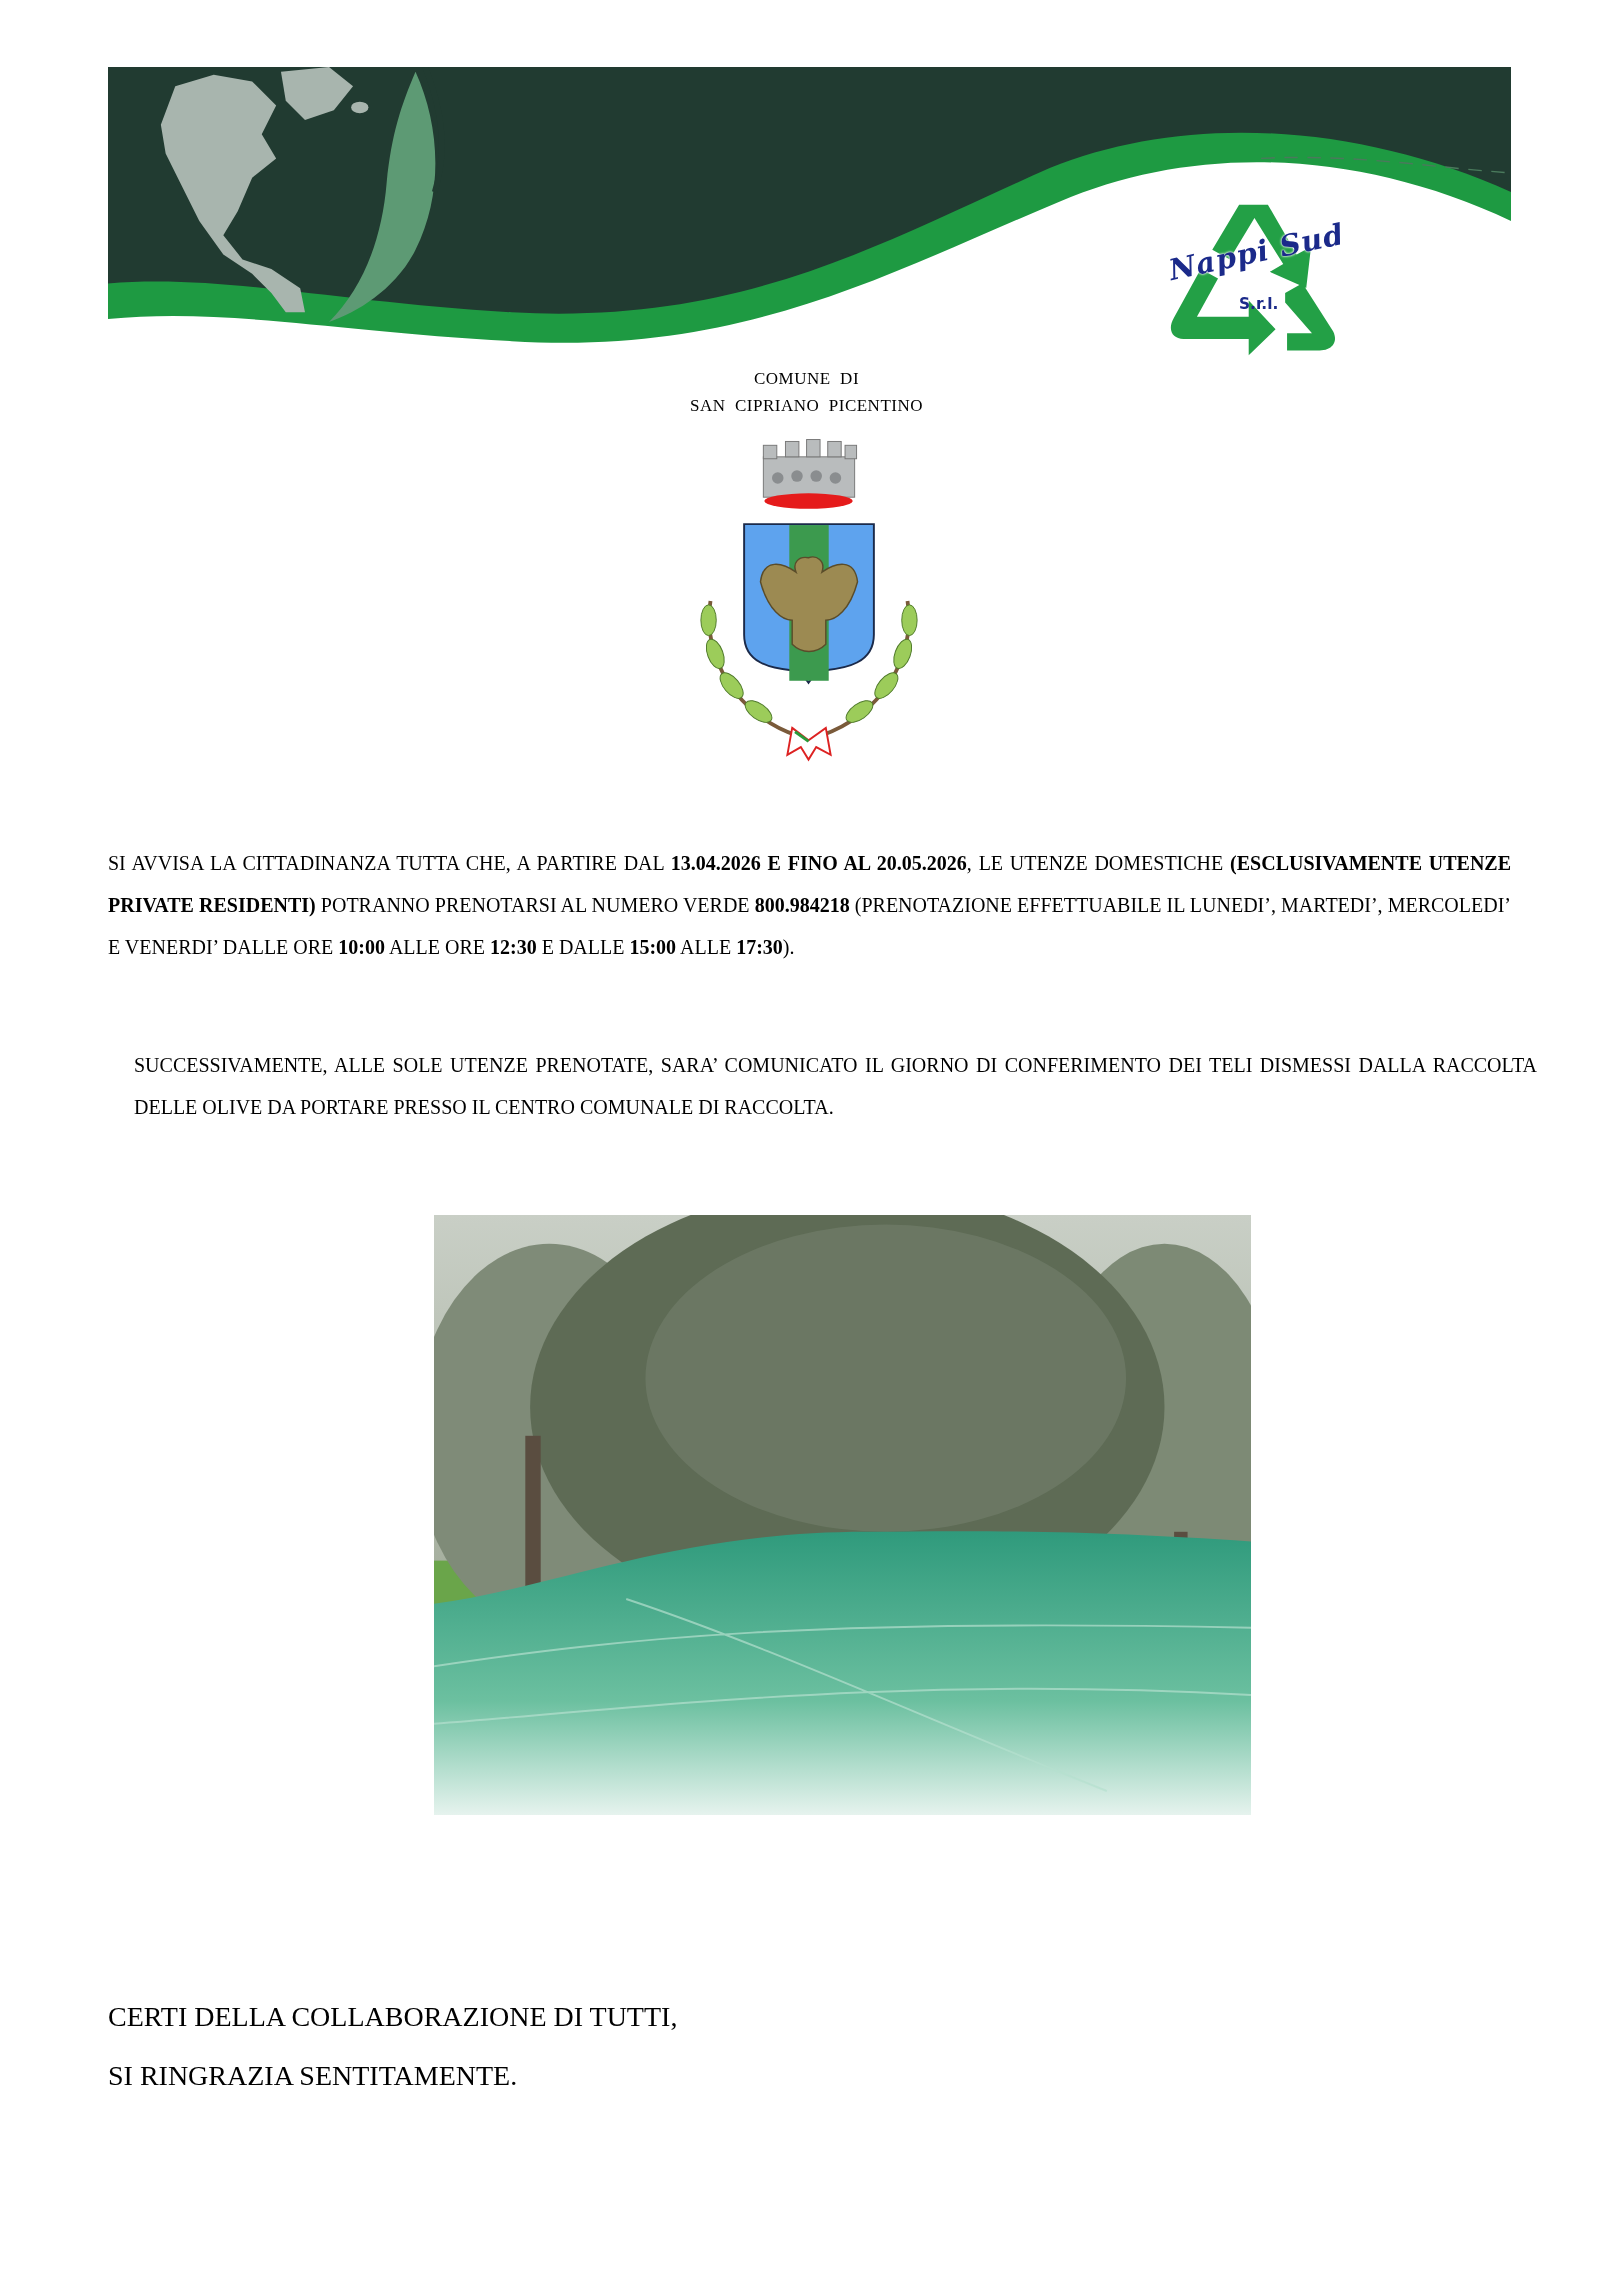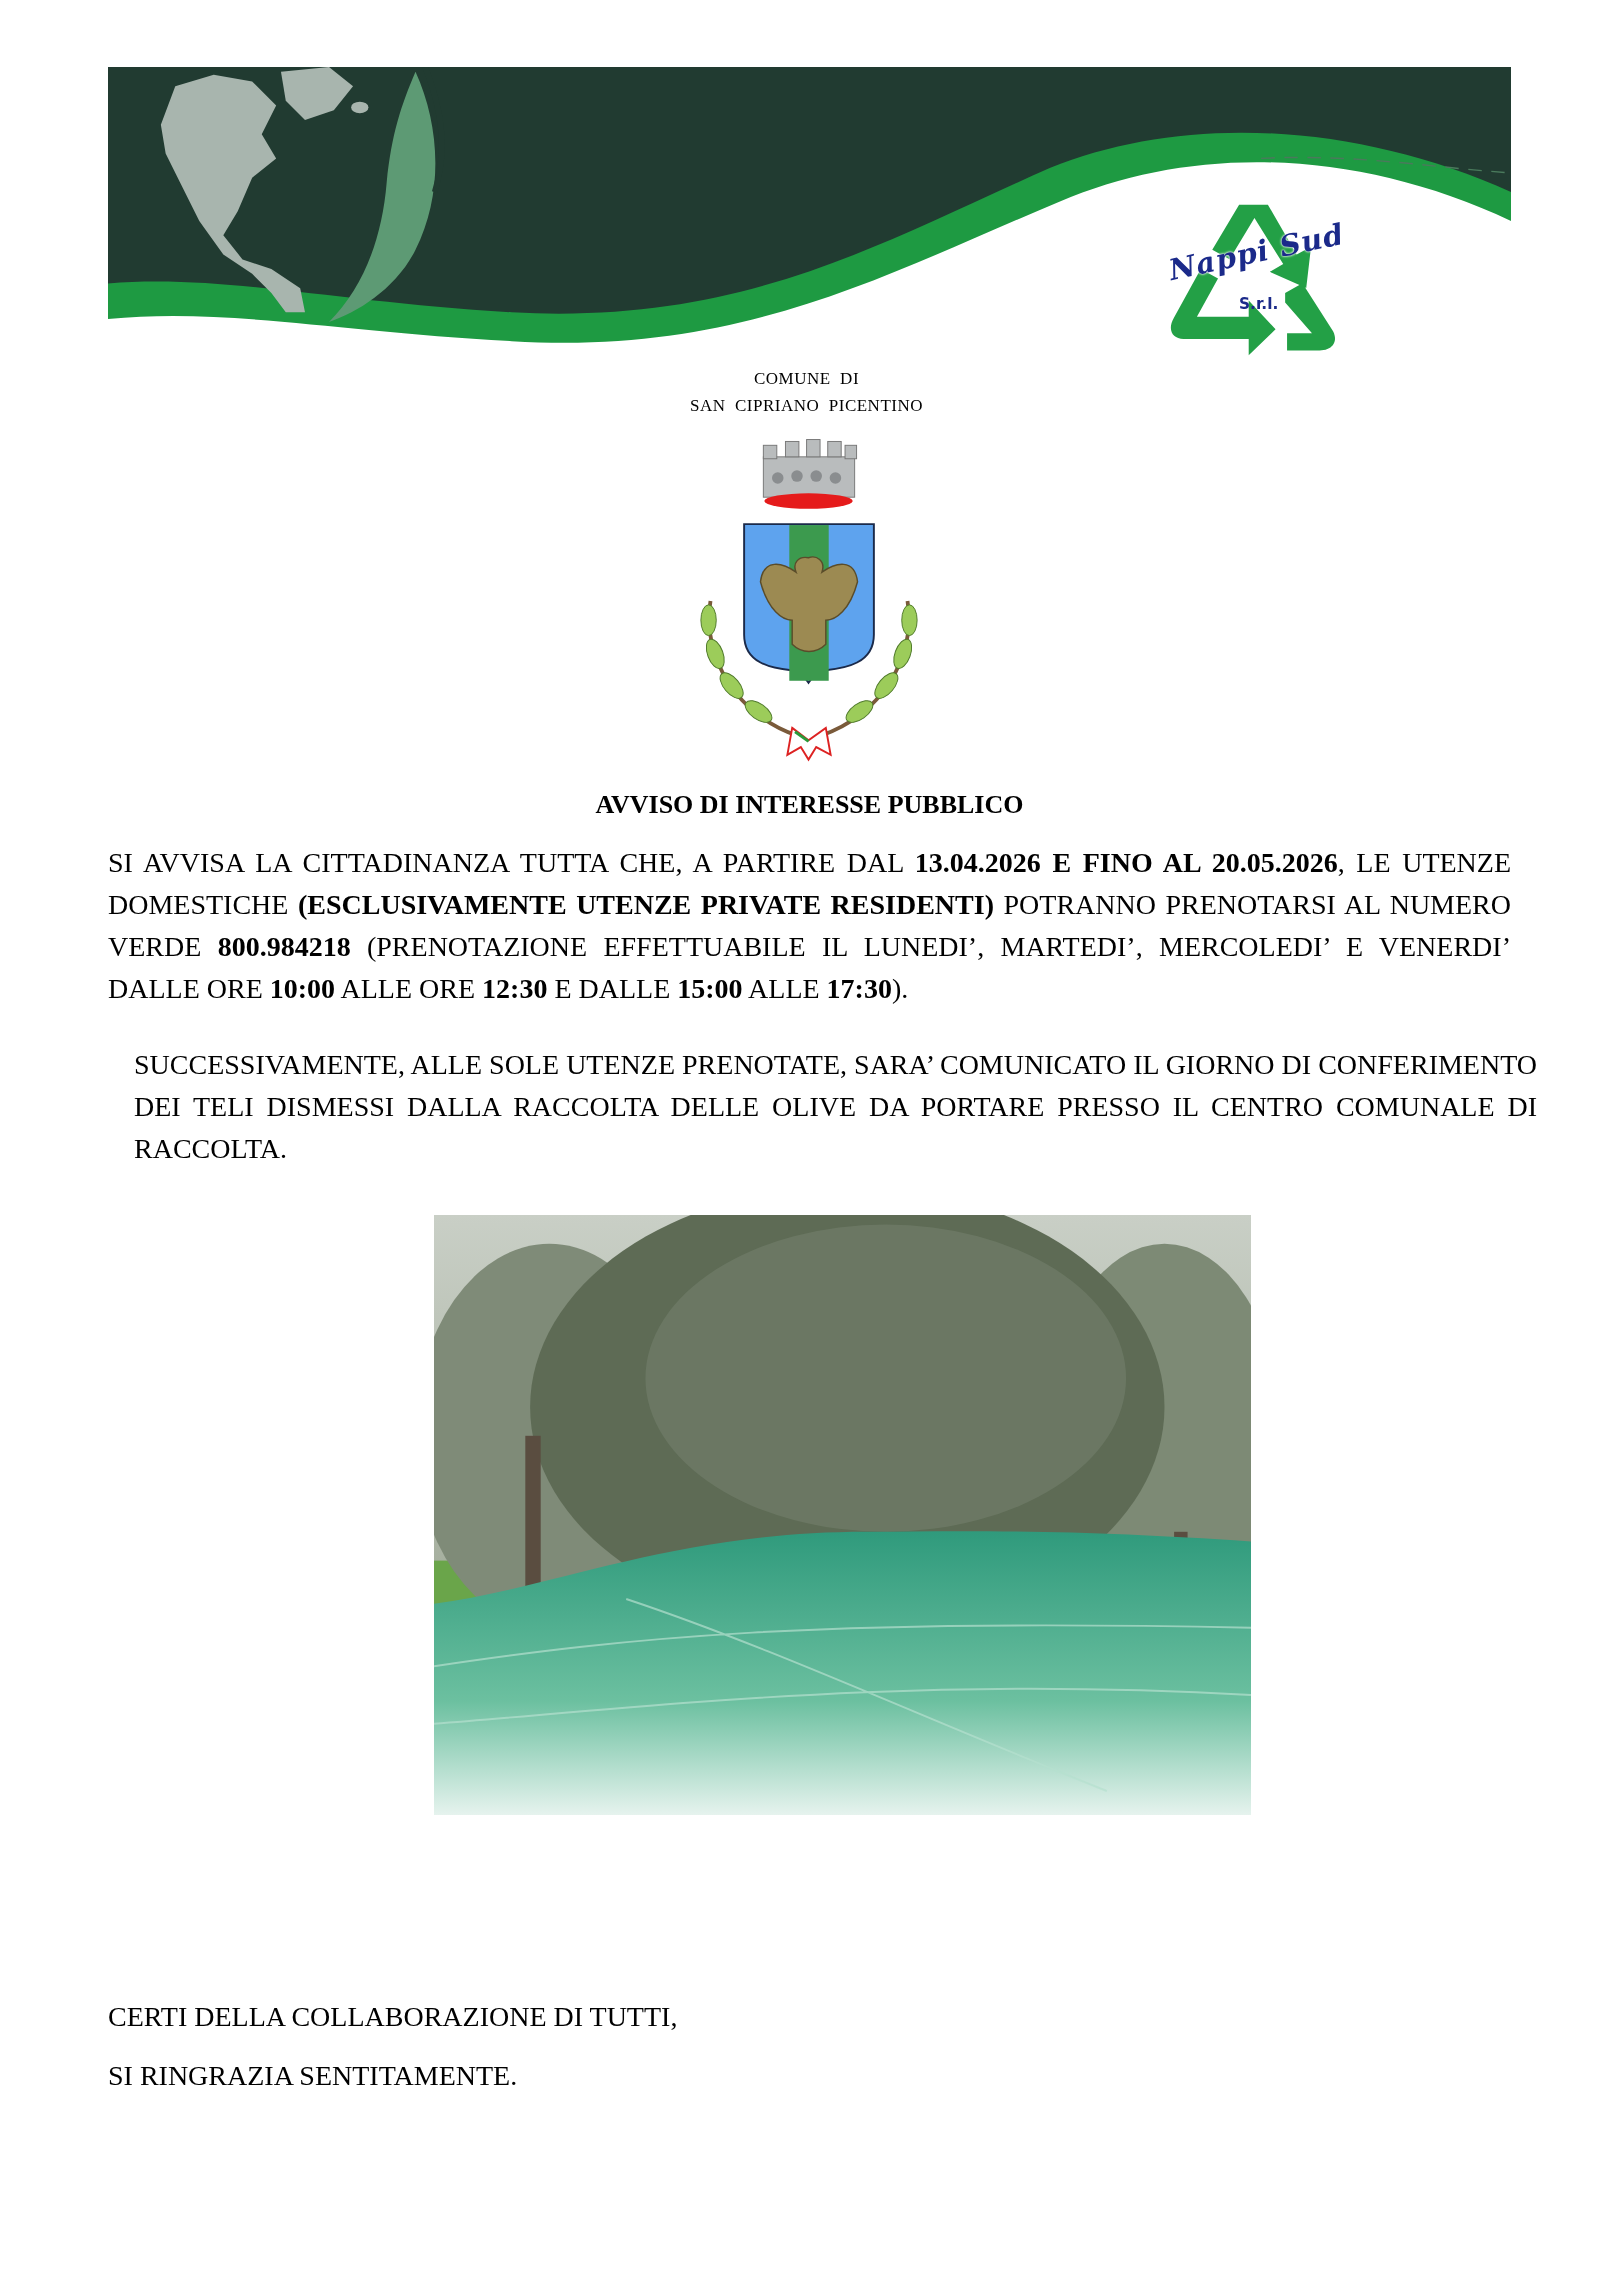--- a/index.html
+++ b/index.html
@@ -21,21 +21,21 @@
 
   
   .comune { position: absolute; left: 653px; top: 365px; width: 307px; text-align: center;
       font-size: 17px; line-height: 27px; letter-spacing: 0.5px; }
   .stemma { position: absolute; left: 672px; top: 428px; width: 274px; height: 346px; }
   .stemma svg { width: 100%; height: 100%; }
 
   
   .title { position: absolute; left: 108px; top: 790px; width: 1403px; text-align: center;
       font-weight: bold; font-size: 26px; }
-  .para { position: absolute; left: 108px; width: 1403px; font-size: 28px; line-height: 42px;
+  .para { position: absolute; left: 108px; width: 1403px; font-size: 20px; line-height: 42px;
       text-align: justify; text-transform: uppercase; }
   .para b { font-weight: bold; }
   .p1 { top: 842px; }
   .p2 { top: 1044px; margin-left: 26px; }
   .p3 { top: 1843px; }
   .line { position: absolute; left: 108px; font-size: 28px; line-height: 42px; }
   .l1 { top: 1996px; }
   .l2 { top: 2055px; }
 
   
@@ -113,21 +113,20 @@
           <ellipse cx="240" cy="235" rx="8" ry="16" transform="rotate(20 240 235)"></ellipse>
         <ellipse cx="223" cy="268" rx="8" ry="16" transform="rotate(40 223 268)"></ellipse>
           <ellipse cx="195" cy="295" rx="8" ry="16" transform="rotate(55 195 295)"></ellipse>
       </g>
 
       <path d="M125,312 L142,325 L160,312 L165,340 L150,332 L142,345 L134,332 L120,340 Z" fill="#fff" stroke="#d22" stroke-width="2"></path>
       <path d="M128,316 L142,326" stroke="#2a9a3a" stroke-width="3"></path>
     </svg>
   </div>
 
-  <div class="title">AVVISO DI INTERESSE PUBBLICO</div>
 
   <div class="para p1"><span>SI AVVISA LA CITTADINANZA TUTTA CHE, A PARTIRE DAL </span><b>13.04.2026</b><b> E FINO AL </b><b>20.05.2026</b><span>, LE UTENZE DOMESTICHE </span><b>(ESCLUSIVAMENTE UTENZE PRIVATE RESIDENTI)</b><span> POTRANNO PRENOTARSI AL NUMERO VERDE </span><b>800.984218</b><span> (PRENOTAZIONE EFFETTUABILE IL LUNEDI’, MARTEDI’, MERCOLEDI’ E VENERDI’ DALLE ORE </span><b>10:00</b><span> ALLE ORE </span><b>12:30</b><span> E DALLE </span><b>15:00</b><span> ALLE </span><b>17:30</b><span>).</span></div>
 
   <div class="para p2">SUCCESSIVAMENTE, ALLE SOLE UTENZE PRENOTATE, SARA’ COMUNICATO IL GIORNO DI CONFERIMENTO DEI TELI DISMESSI DALLA RACCOLTA DELLE OLIVE DA PORTARE PRESSO IL CENTRO COMUNALE DI RACCOLTA.</div>
 
   <div class="photo">
     <svg viewBox="0 0 850 625" preserveAspectRatio="none">
       <defs>
         <linearGradient id="sky" x1="0" y1="0" x2="0" y2="1">
           <stop offset="0" stop-color="#c9cfc6"></stop>

